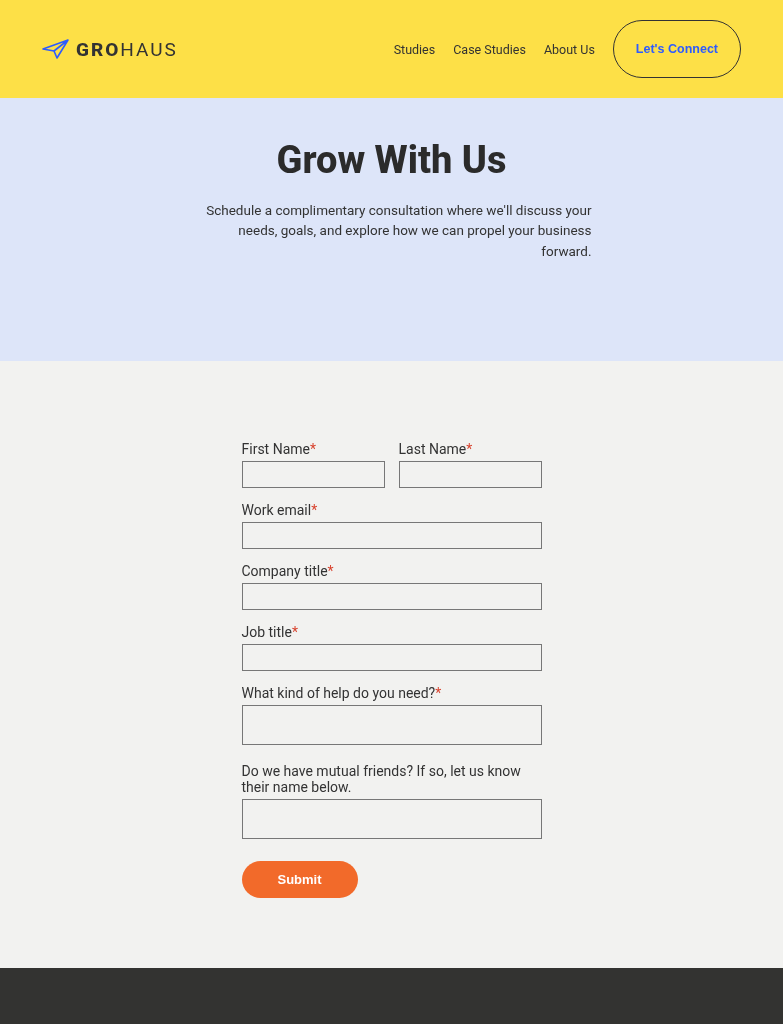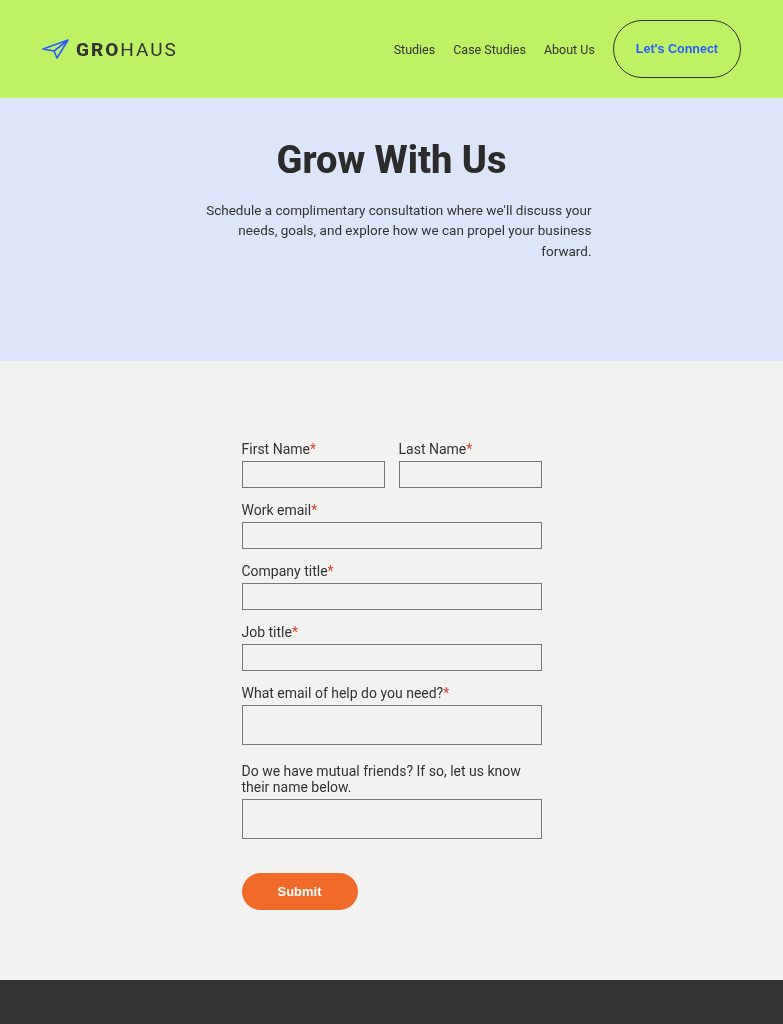--- a/index.html
+++ b/index.html
@@ -8,21 +8,21 @@
     background: #f2f2f0;
     color: #333;
     width: 783px;
   }
   
   header {
     display: flex;
     align-items: center;
     justify-content: space-between;
     padding: 20px 42px;
-    background: #bef264;
+    background: #fde047;
   }
   .logo {
     display: flex;
     align-items: center;
     gap: 6px;
   }
   .logo-text {
     font-size: 19px;
     letter-spacing: 2px;
     color: #333;
@@ -107,21 +107,21 @@
   }
   .submit-btn {
     background: #f26a2a;
     color: #fff;
     border: none;
     border-radius: 999px;
     padding: 11px 36px;
     font-size: 13px;
     font-weight: 700;
     cursor: pointer;
-    margin-top: 16px;
+    margin-top: 4px;
   }
   
   footer {
     background: #333331;
     color: #eee;
     padding: 40px 0 30px;
   }
 </style>
 </head>
 <body>
@@ -166,21 +166,21 @@
     </div>
     <div class="field">
       <label><span>Company title</span><span class="req">*</span></label>
       <input type="text" style="">
     </div>
     <div class="field">
       <label><span>Job title</span><span class="req">*</span></label>
       <input type="text" style="">
     </div>
     <div class="field">
-      <label><span>What email of help do you need?</span><span class="req">*</span></label>
+      <label><span>What kind of help do you need?</span><span class="req">*</span></label>
       <textarea style=""></textarea>
     </div>
     <div class="field">
       <label>Do we have mutual friends? If so, let us know their name below.</label>
       <textarea style=""></textarea>
     </div>
     <button type="submit" class="submit-btn">Submit</button>
   </form>
 </section>
 

